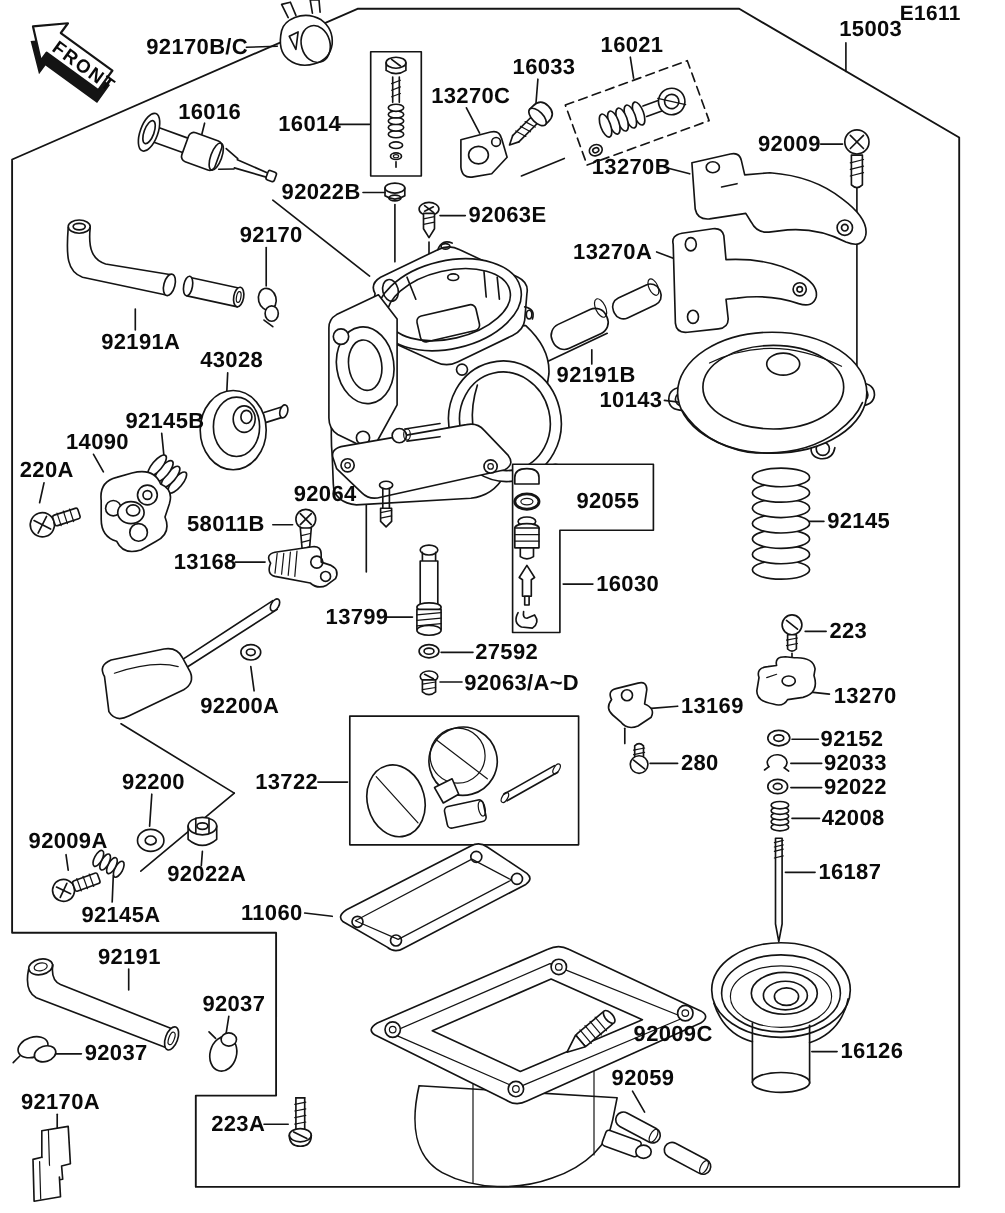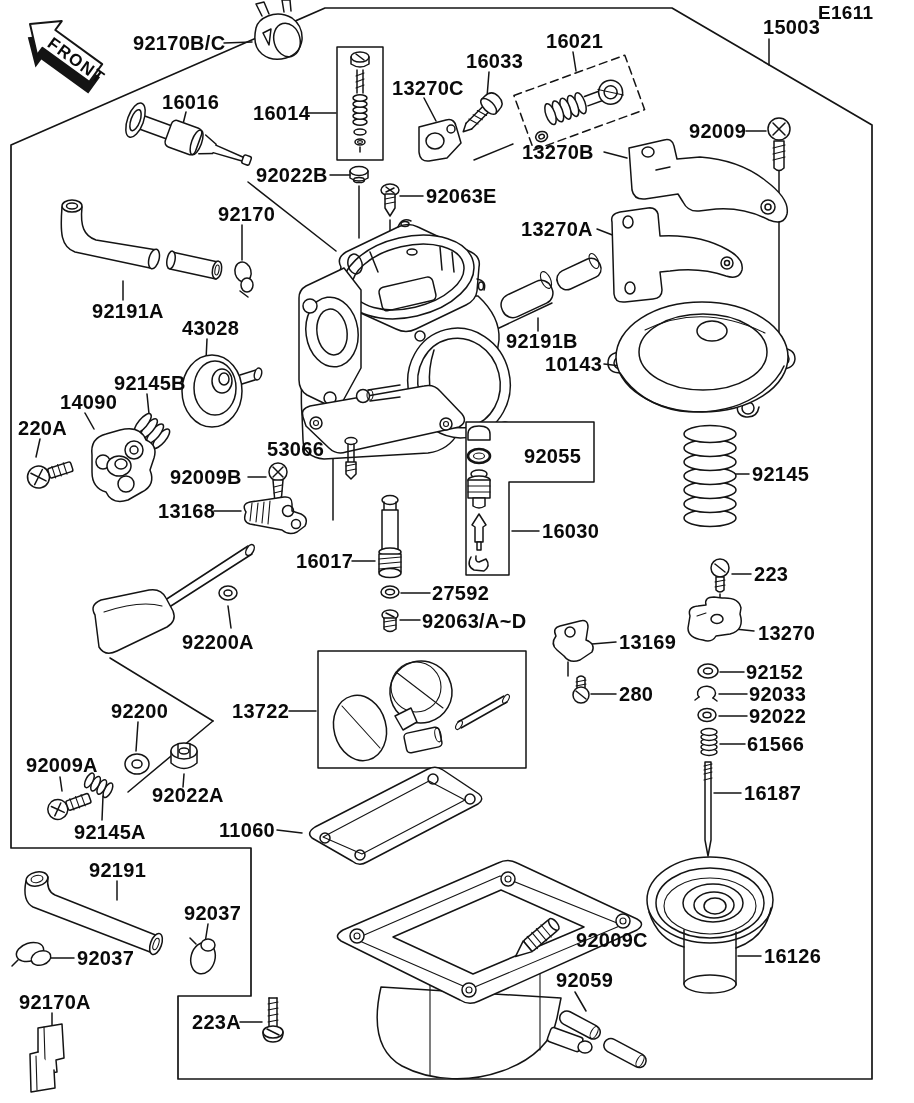--- a/index.html
+++ b/index.html
@@ -642,52 +642,52 @@
 
 <div class="lbl sm" style="left:818px;top:13px">E1611</div>
 <div class="lbl" style="left:763px;top:27px">15003</div>
 <div class="lbl" style="left:133px;top:43px">92170B/C</div>
 <div class="lbl" style="left:162px;top:102px">16016</div>
 <div class="lbl" style="left:253px;top:113px">16014</div>
 <div class="lbl" style="left:392px;top:88px">13270C</div>
 <div class="lbl" style="left:466px;top:61px">16033</div>
 <div class="lbl" style="left:546px;top:41px">16021</div>
 <div class="lbl" style="left:689px;top:131px">92009</div>
-<div class="lbl" style="left:522px;top:152px">13270B</div>
+<div class="lbl" style="left:538px;top:152px">13270B</div>
 <div class="lbl" style="left:256px;top:175px">92022B</div>
 <div class="lbl" style="left:426px;top:196px">92063E</div>
 <div class="lbl" style="left:218px;top:214px">92170</div>
 <div class="lbl" style="left:521px;top:229px">13270A</div>
 <div class="lbl" style="left:92px;top:311px">92191A</div>
 <div class="lbl" style="left:182px;top:328px">43028</div>
 <div class="lbl" style="left:506px;top:341px">92191B</div>
 <div class="lbl" style="left:545px;top:364px">10143</div>
 <div class="lbl" style="left:114px;top:383px">92145B</div>
 <div class="lbl" style="left:60px;top:402px">14090</div>
 <div class="lbl" style="left:18px;top:428px">220A</div>
-<div class="lbl" style="left:267px;top:449px">53066</div>
+<div class="lbl" style="left:267px;top:449px">92064</div>
 <div class="lbl" style="left:524px;top:456px">92055</div>
-<div class="lbl" style="left:170px;top:477px">92009B</div>
+<div class="lbl" style="left:170px;top:477px">58011B</div>
 <div class="lbl" style="left:158px;top:511px">13168</div>
 <div class="lbl" style="left:542px;top:531px">16030</div>
-<div class="lbl" style="left:296px;top:561px">16017</div>
+<div class="lbl" style="left:296px;top:561px">13799</div>
 <div class="lbl" style="left:752px;top:474px">92145</div>
 <div class="lbl" style="left:754px;top:574px">223</div>
 <div class="lbl" style="left:432px;top:593px">27592</div>
 <div class="lbl" style="left:422px;top:621px">92063/A~D</div>
 <div class="lbl" style="left:758px;top:633px">13270</div>
 <div class="lbl" style="left:619px;top:642px">13169</div>
 <div class="lbl" style="left:182px;top:642px">92200A</div>
 <div class="lbl" style="left:746px;top:672px">92152</div>
 <div class="lbl" style="left:619px;top:694px">280</div>
 <div class="lbl" style="left:749px;top:694px">92033</div>
 <div class="lbl" style="left:232px;top:711px">13722</div>
 <div class="lbl" style="left:111px;top:711px">92200</div>
 <div class="lbl" style="left:749px;top:716px">92022</div>
-<div class="lbl" style="left:747px;top:744px">61566</div>
+<div class="lbl" style="left:747px;top:744px">42008</div>
 <div class="lbl" style="left:26px;top:765px">92009A</div>
 <div class="lbl" style="left:744px;top:793px">16187</div>
 <div class="lbl" style="left:152px;top:795px">92022A</div>
 <div class="lbl" style="left:219px;top:830px">11060</div>
 <div class="lbl" style="left:74px;top:832px">92145A</div>
 <div class="lbl" style="left:89px;top:870px">92191</div>
 <div class="lbl" style="left:184px;top:913px">92037</div>
 <div class="lbl" style="left:576px;top:940px">92009C</div>
 <div class="lbl" style="left:764px;top:956px">16126</div>
 <div class="lbl" style="left:77px;top:958px">92037</div>

